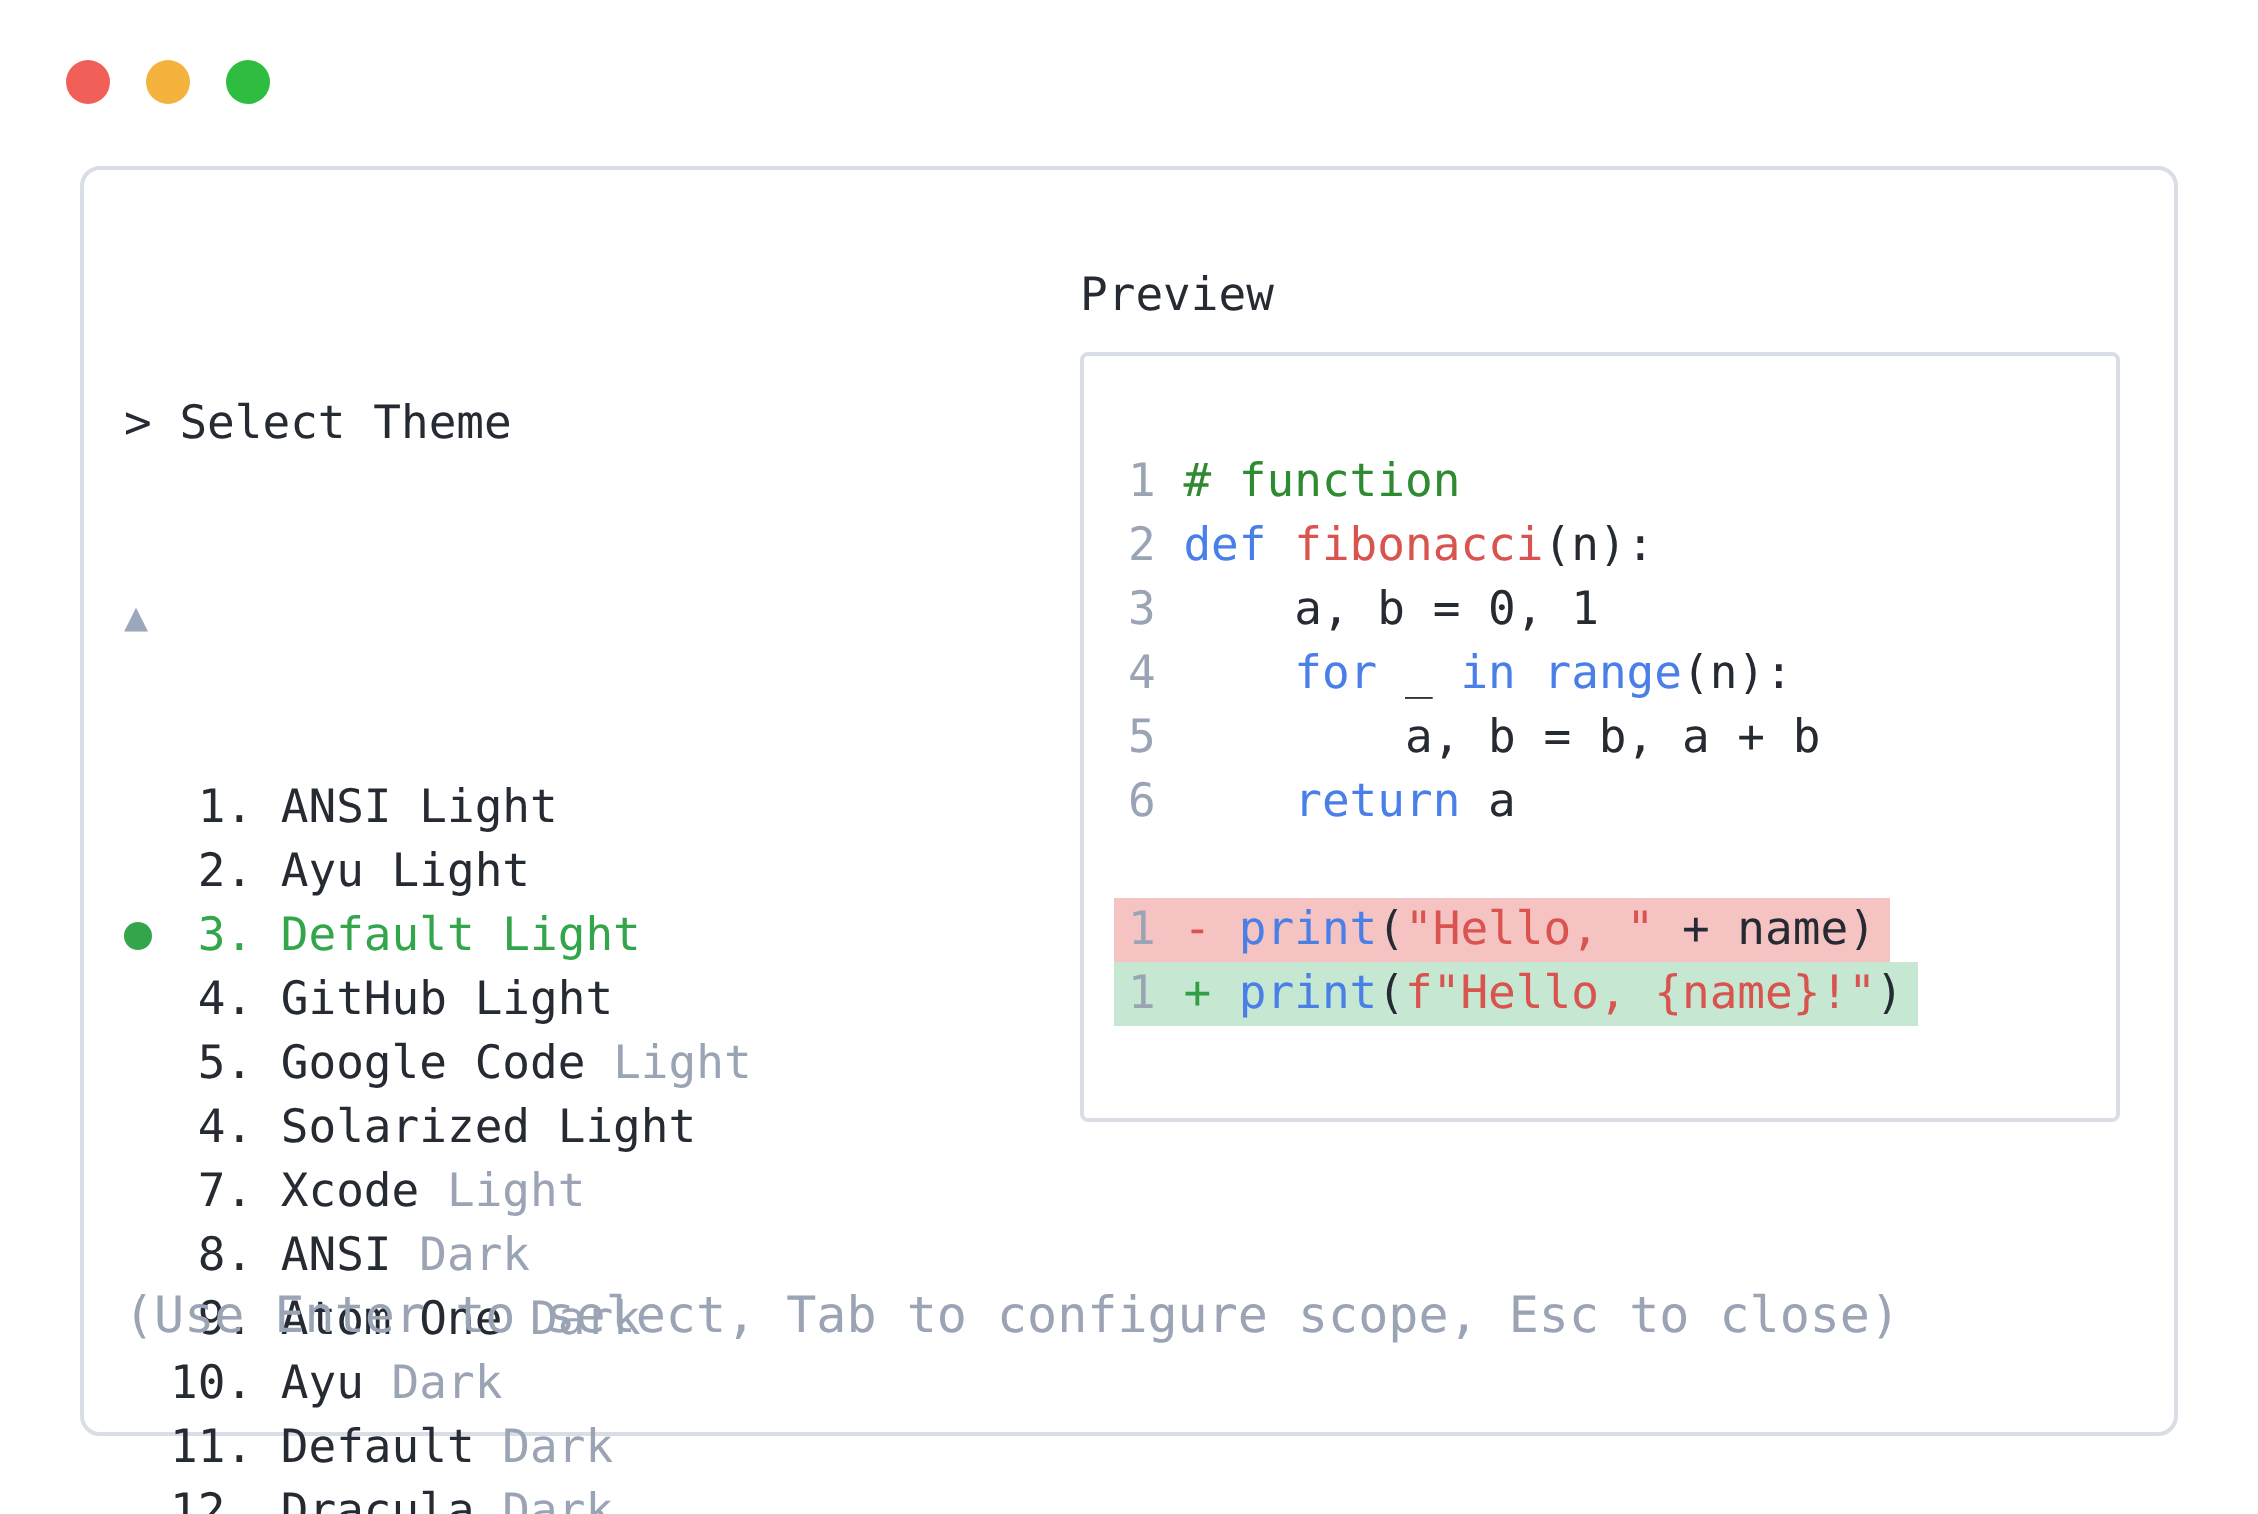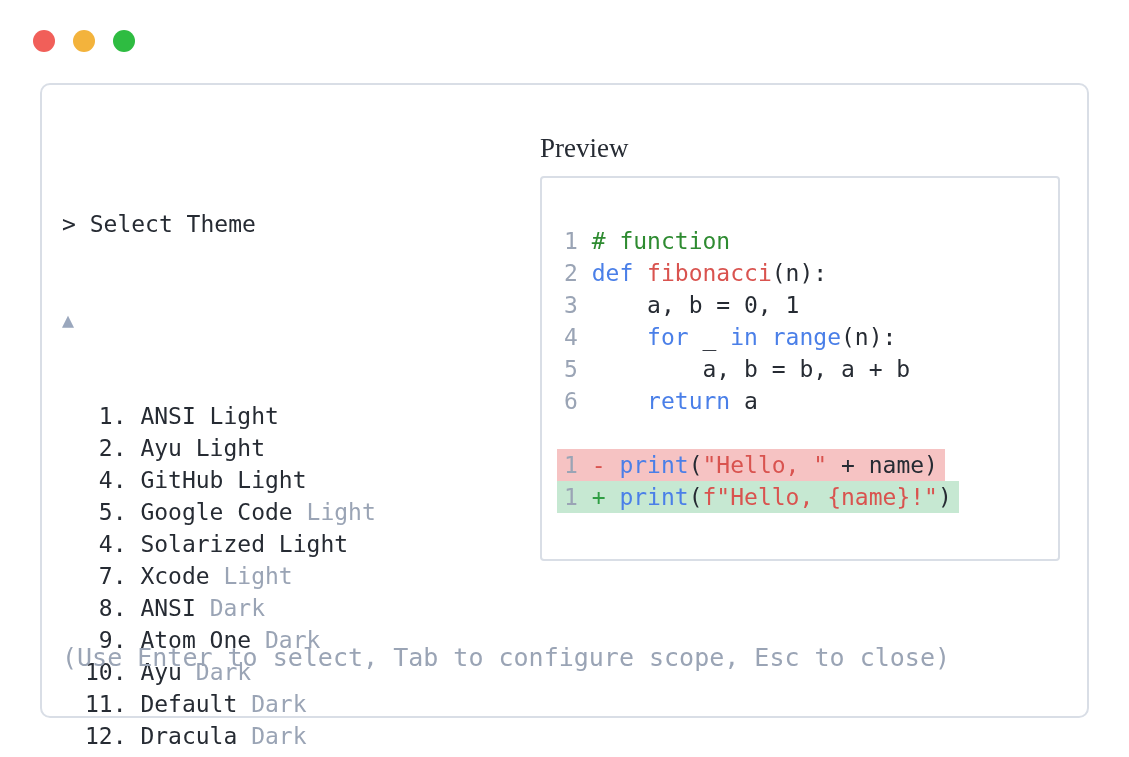--- a/index.html
+++ b/index.html
@@ -24,21 +24,21 @@
     box-sizing:border-box;
     background:#ffffff;
   }
 
   .left-col {
     position:absolute; left:20px; top:47px;
     font-size:23px; line-height:32px;
     color:var(--dark);
     white-space:pre;
   }
-  .prompt-line { height:32px;margin-top:12px; }
+  .prompt-line { height:32px; }
   .scroll-ind { height:32px; }
   .scroll-up   { color:var(--scroll_up);   font-size:20px; }
 
   .theme-row { display:flex; height:32px; cursor:default; }
   .dot-slot { width:23px; position:relative; flex:none; }
   .sel-dot {
     position:absolute; left:0; top:9px;
     width:14px; height:14px; border-radius:50%;
     background:var(--selected_green);
   }
@@ -50,23 +50,22 @@
   .help {
     position:absolute; left:20px; top:557px;
     font-size:25px; line-height:32px;
     color:var(--gray);
     white-space:pre;
   }
 
   
   .preview-title {
     position:absolute; left:498px; top:47px;
-    font-size:27px; line-height:32px;
+    font-size:23px; line-height:32px;
     color:var(--dark);
-    font-family:Liberation Serif, serif;
   }
   .preview-box {
     position:absolute; left:498px; top:91px;
     width:520px; height:385px;
     border:2px solid var(--border);
     border-radius:4px;
     box-sizing:border-box;
     background:#ffffff;
     overflow:hidden;
   }
@@ -100,20 +99,23 @@
 
   <div class="left-col">
     <div class="prompt-line">&gt; Select Theme</div>
     <div class="scroll-ind scroll-up">▲</div>
     <div id="theme-list"><div class="theme-row">
     <span class="dot-slot"></span>
     <span class="row-text"><span class="num-name"> 1. ANSI Light</span><span class="variant"></span></span>
   </div><div class="theme-row">
     <span class="dot-slot"></span>
     <span class="row-text"><span class="num-name"> 2. Ayu Light</span><span class="variant"></span></span>
+  </div><div class="theme-row selected">
+    <span class="dot-slot"><span class="sel-dot"></span></span>
+    <span class="row-text"><span class="num-name"> 3. Default Light</span><span class="variant"></span></span>
   </div><div class="theme-row">
     <span class="dot-slot"></span>
     <span class="row-text"><span class="num-name"> 4. GitHub Light</span><span class="variant"></span></span>
   </div><div class="theme-row">
     <span class="dot-slot"></span>
     <span class="row-text"><span class="num-name"> 5. Google Code</span><span class="variant"> Light</span></span>
   </div><div class="theme-row">
     <span class="dot-slot"></span>
     <span class="row-text"><span class="num-name"> 4. Solarized Light</span><span class="variant"></span></span>
   </div><div class="theme-row">

